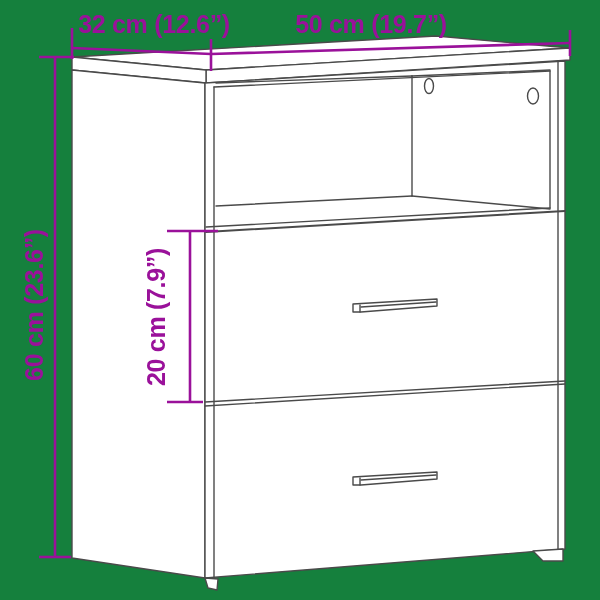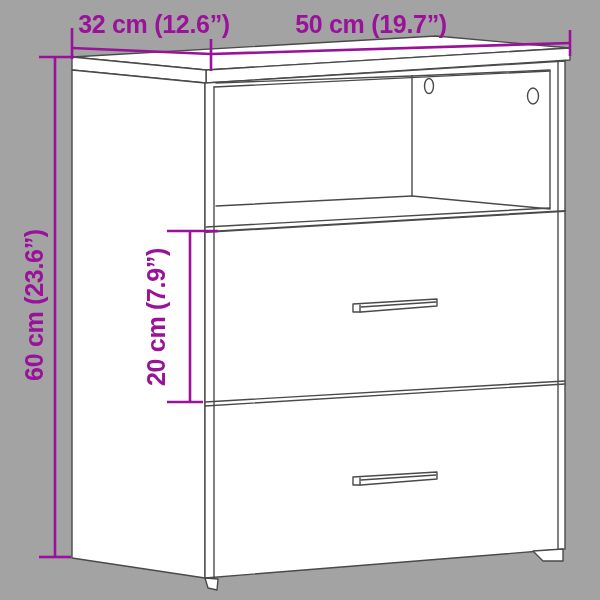--- a/index.html
+++ b/index.html
@@ -4,21 +4,21 @@
 <style>
   html, body {
     margin: 0;
     padding: 0;
     background: #ffffff;
   }
   .stage {
     width: 600px;
     height: 600px;
     position: relative;
-    background: #a3a3a3;
+    background: #15803d;
     overflow: hidden;
   }
   svg {
     display: block;
   }
   .dim-label {
     font-family: "Liberation Sans", sans-serif;
     font-weight: 700;
     font-size: 25px;
     letter-spacing: -0.3px;

